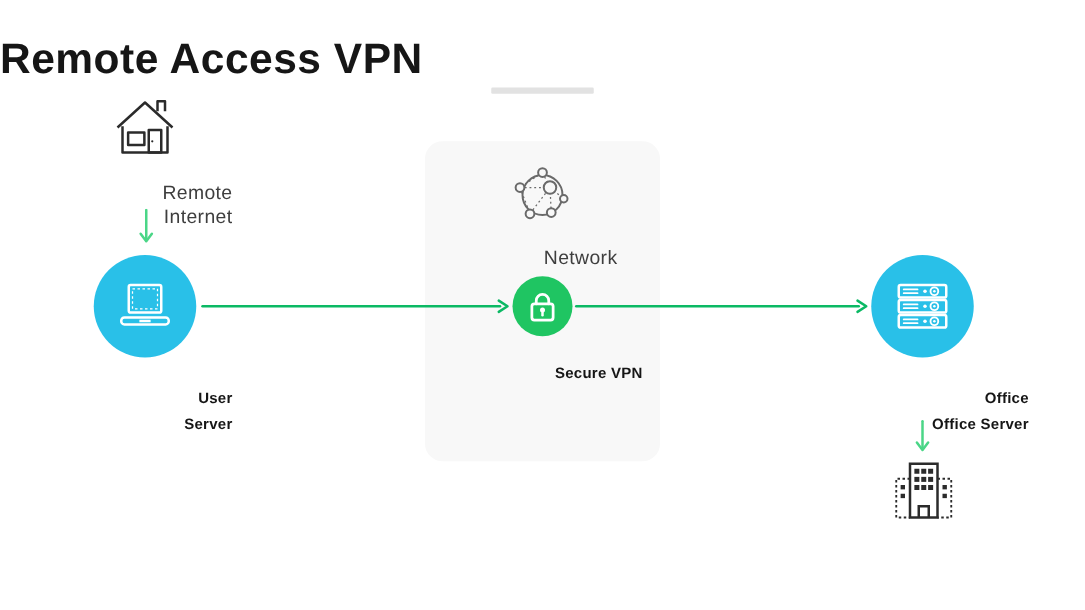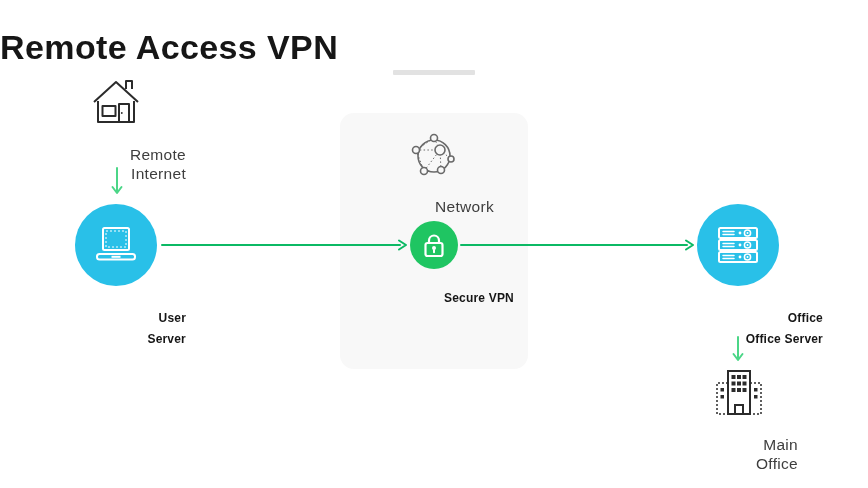--- a/index.html
+++ b/index.html
@@ -208,18 +208,14 @@
           <rect x="26" y="13.5" width="4" height="4"></rect>
           <rect x="31.5" y="13.5" width="4" height="4"></rect>
         <rect x="20.5" y="20" width="4" height="4"></rect>
           <rect x="26" y="20" width="4" height="4"></rect>
           <rect x="31.5" y="20" width="4" height="4"></rect>
       </g>
       <path d="M24 46 V37 H32 V46" stroke-width="2"></path>
     </svg>
   </div>
 
-  <div class="lbl gray" style="left:678px;top:419px;width:120px;">
-    <div>Main</div>
-    <div>Office</div>
-  </div>
 
 </div>
 
 </body></html>

